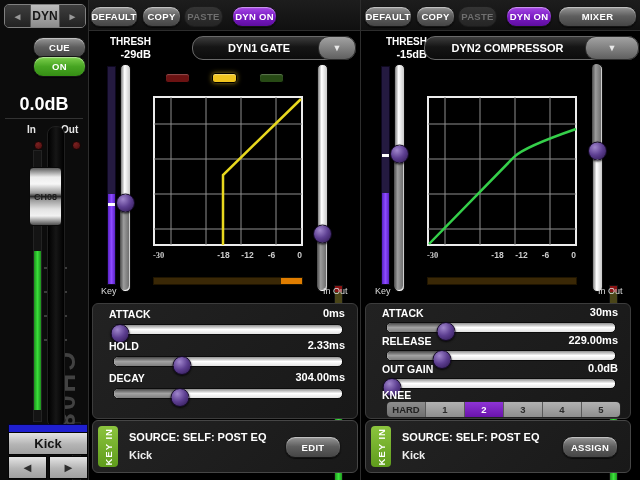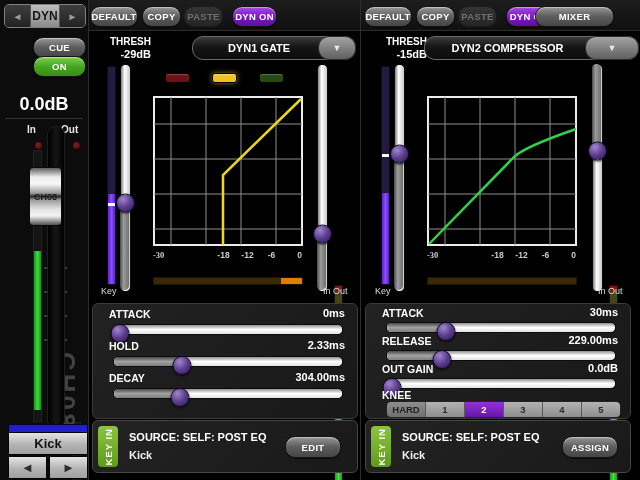--- a/index.html
+++ b/index.html
@@ -132,21 +132,21 @@
 
   <div class="abs btn" style="left:90px;top:6px;width:46px;height:19px;">DEFAULT</div>
   <div class="abs btn" style="left:142px;top:6px;width:37px;height:19px;">COPY</div>
   <div class="abs btn dim" style="left:184px;top:6px;width:37px;height:19px;">PASTE</div>
   <div class="abs btn purple" style="left:232px;top:6px;width:43px;height:19px;">DYN ON</div>
 
   <div class="abs btn" style="left:364px;top:6px;width:46px;height:19px;">DEFAULT</div>
   <div class="abs btn" style="left:416px;top:6px;width:37px;height:19px;">COPY</div>
   <div class="abs btn dim" style="left:458px;top:6px;width:37px;height:19px;">PASTE</div>
   <div class="abs btn purple" style="left:506px;top:6px;width:44px;height:19px;">DYN ON</div>
-  <div class="abs btn" style="left:535px;top:6px;width:77px;height:19px;">MIXER</div>
+  <div class="abs btn" style="left:558px;top:6px;width:77px;height:19px;">MIXER</div>
 
   <div id="sidebar" class="abs">
 
     <div class="abs sel" style="left:4px;top:4px;width:80px;height:22px;">
       <div class="sel-arrow">◄</div>
       <div class="sel-mid">DYN</div>
       <div class="sel-arrow">►</div>
     </div>
 
     <div class="abs btn" style="left:33px;top:37px;width:51px;height:19px;">CUE</div>

